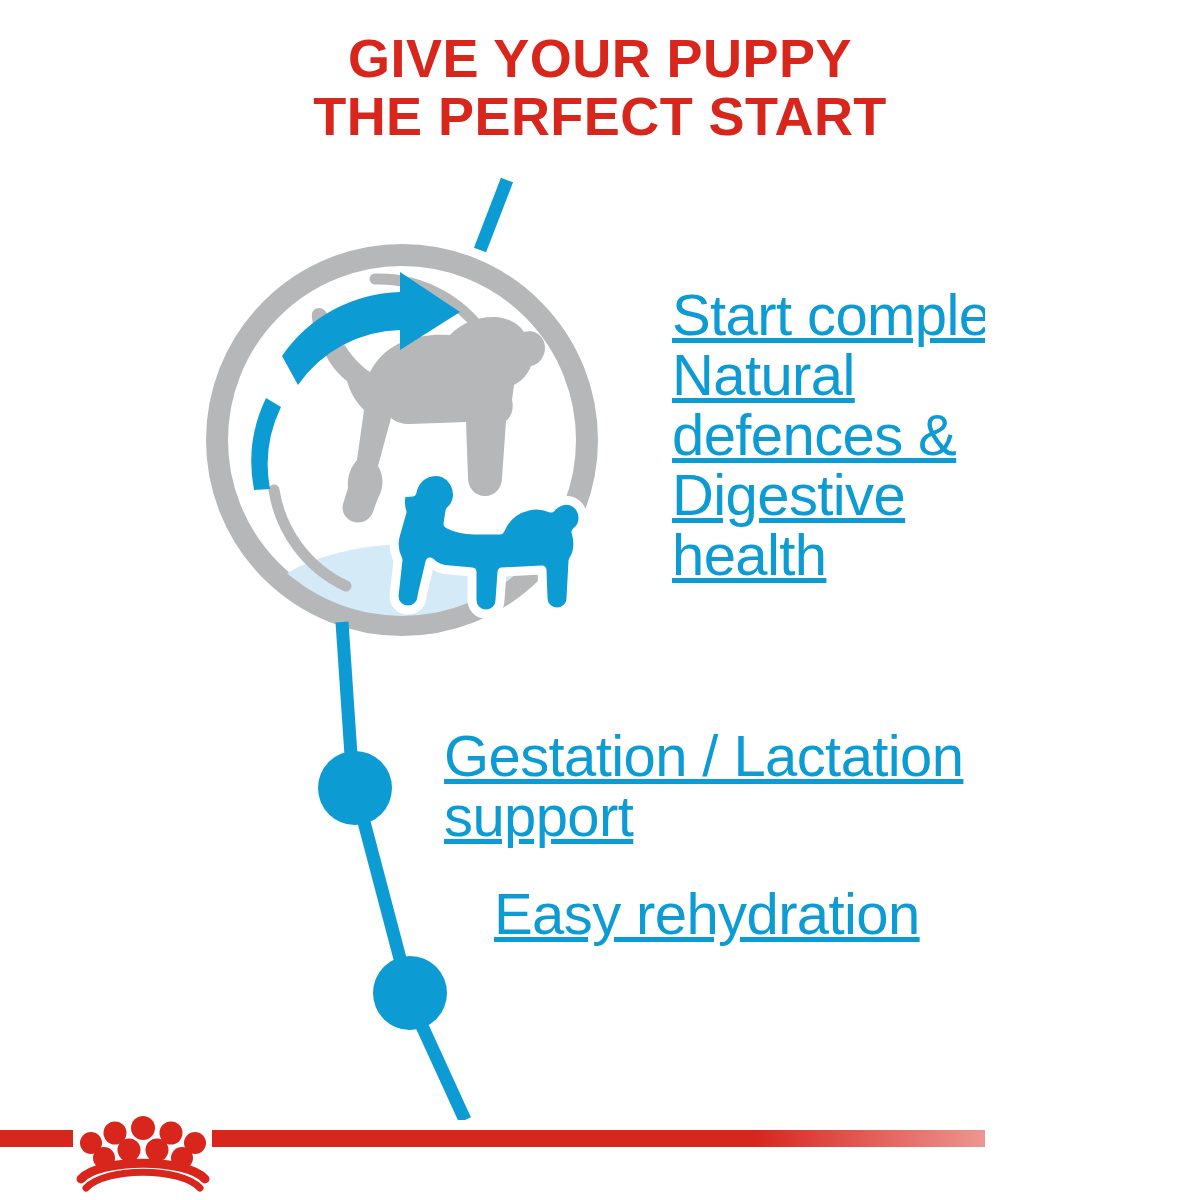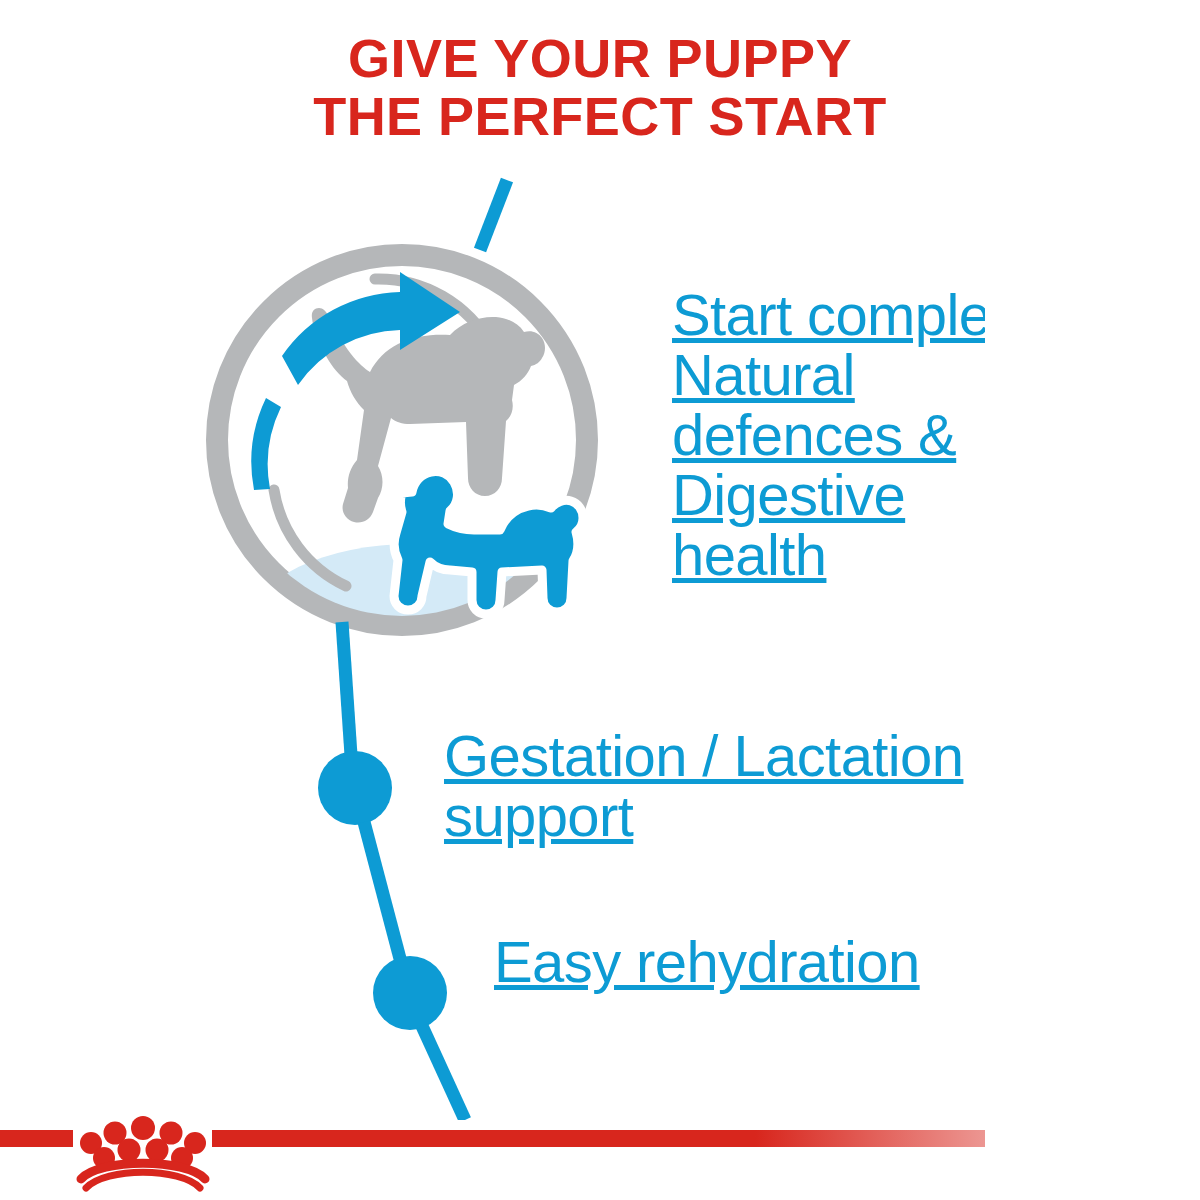--- a/index.html
+++ b/index.html
@@ -67,21 +67,21 @@
     top: 285px;
     width: 500px;
   }
   #benefit-2 {
     left: 444px;
     top: 726px;
     width: 730px;
   }
   #benefit-3 {
     left: 494px;
-    top: 932px;
+    top: 884px;
     width: 640px;
   }
 
   
   #brandbar {
     position: absolute;
     left: 0;
     top: 1100px;
     width: 1200px;
     height: 100px;

